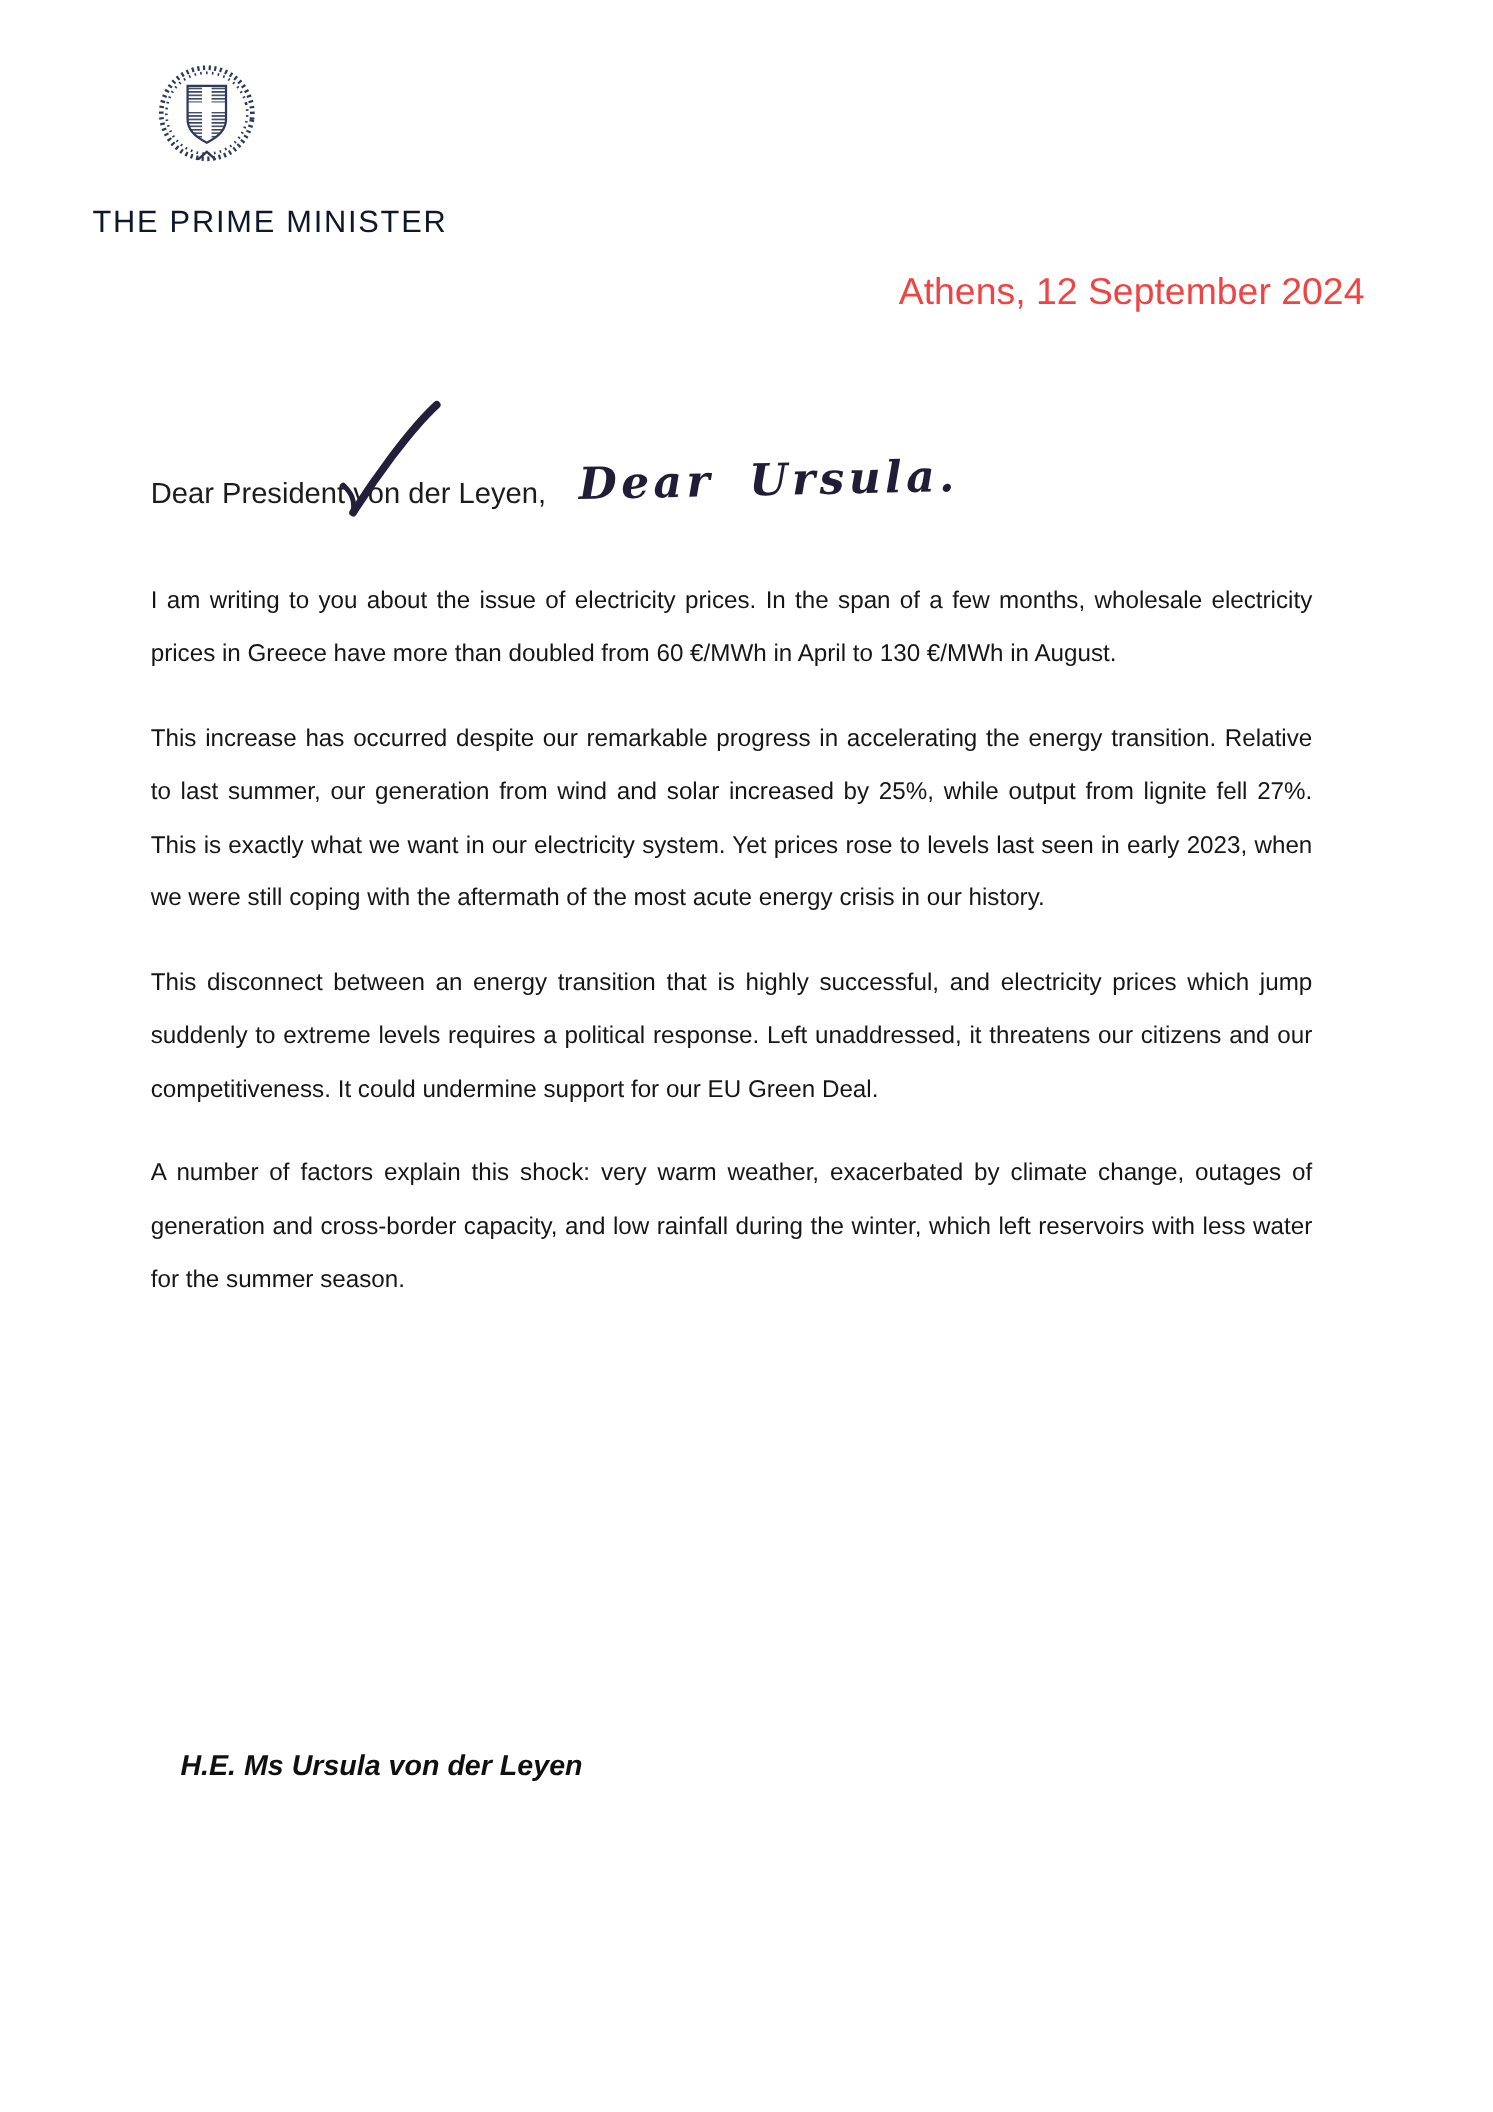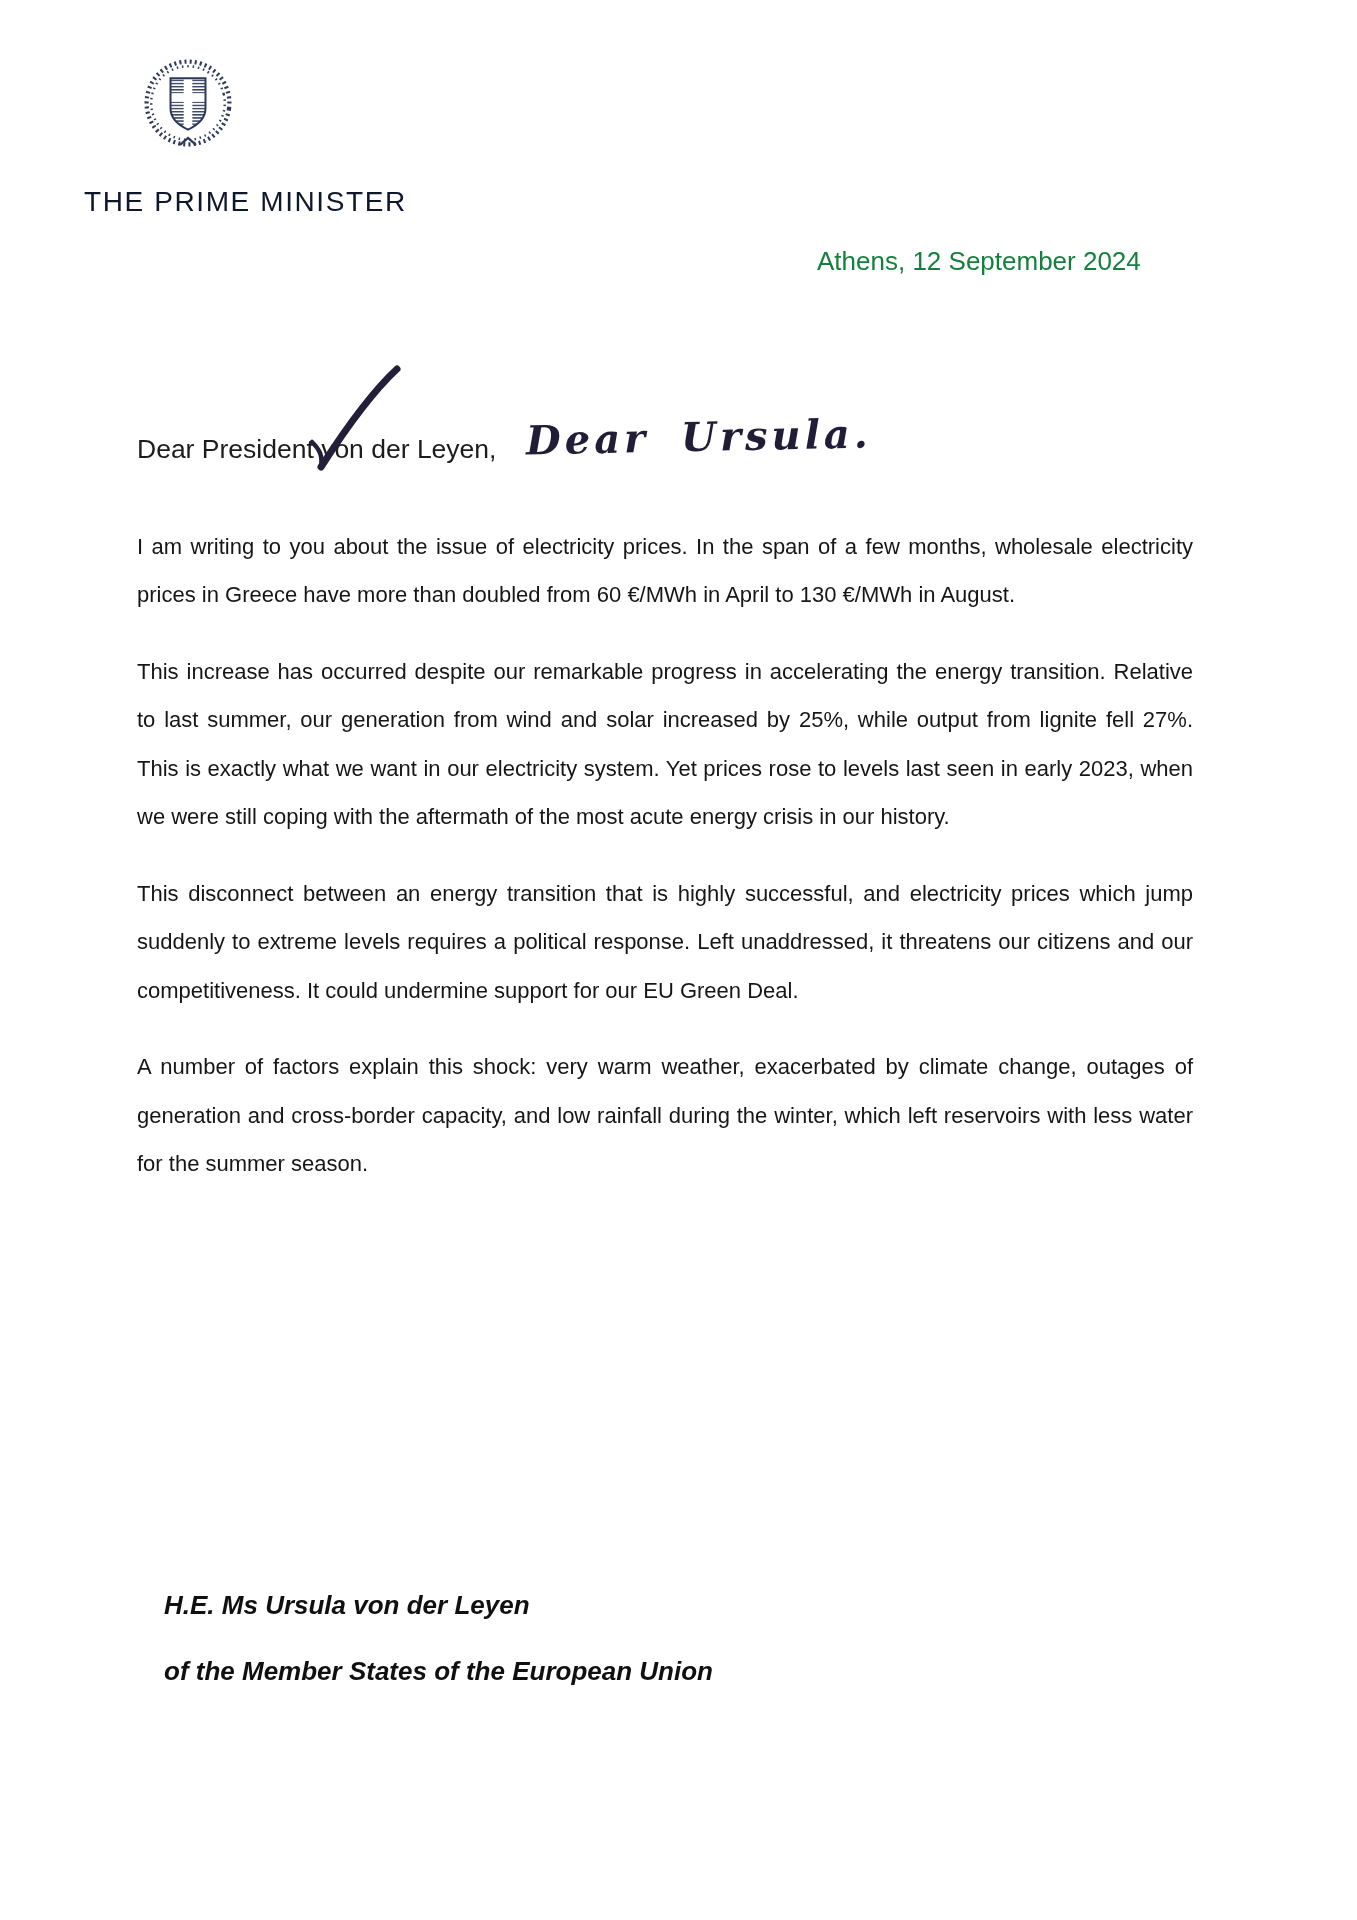--- a/index.html
+++ b/index.html
@@ -30,22 +30,22 @@
     letter-spacing: 1.6px;
     color: #0f172a;
     white-space: nowrap;
   }
 
   
   .date-line {
     position: absolute;
     top: 246px;
     left: 817px;
-    font-size: 26px;
-    color: #15803d;
+    font-size: 34px;
+    color: #ef4444;
     white-space: nowrap;
   }
 
   
   .body-col {
     position: absolute;
     top: 420px;
     left: 137px;
     width: 1056px;
   }
@@ -152,17 +152,16 @@
     <p class="par">This increase has occurred despite our remarkable progress in accelerating the energy transition. Relative to last summer, our generation from wind and solar increased by 25%, while output from lignite fell 27%. This is exactly what we want in our electricity system. Yet prices rose to levels last seen in early 2023, when we were still coping with the aftermath of the most acute energy crisis in our history.</p>
     <p class="par">This disconnect between an energy transition that is highly successful, and electricity prices which jump suddenly to extreme levels requires a political response. Left unaddressed, it threatens our citizens and our competitiveness. It could undermine support for our EU Green Deal.</p>
     <p class="par">A number of factors explain this shock: very warm weather, exacerbated by climate change, outages of generation and cross-border capacity, and low rainfall during the winter, which left reservoirs with less water for the summer season.</p>
   </div>
 
   <div class="footer">
     <div class="block">
       <span class="line">H.E. Ms Ursula von der Leyen</span>
     </div>
     <div class="block">
-      <span class="line">of the Member States of the European Union</span>
     </div>
   </div>
 
 </div>
 
 </body></html>

